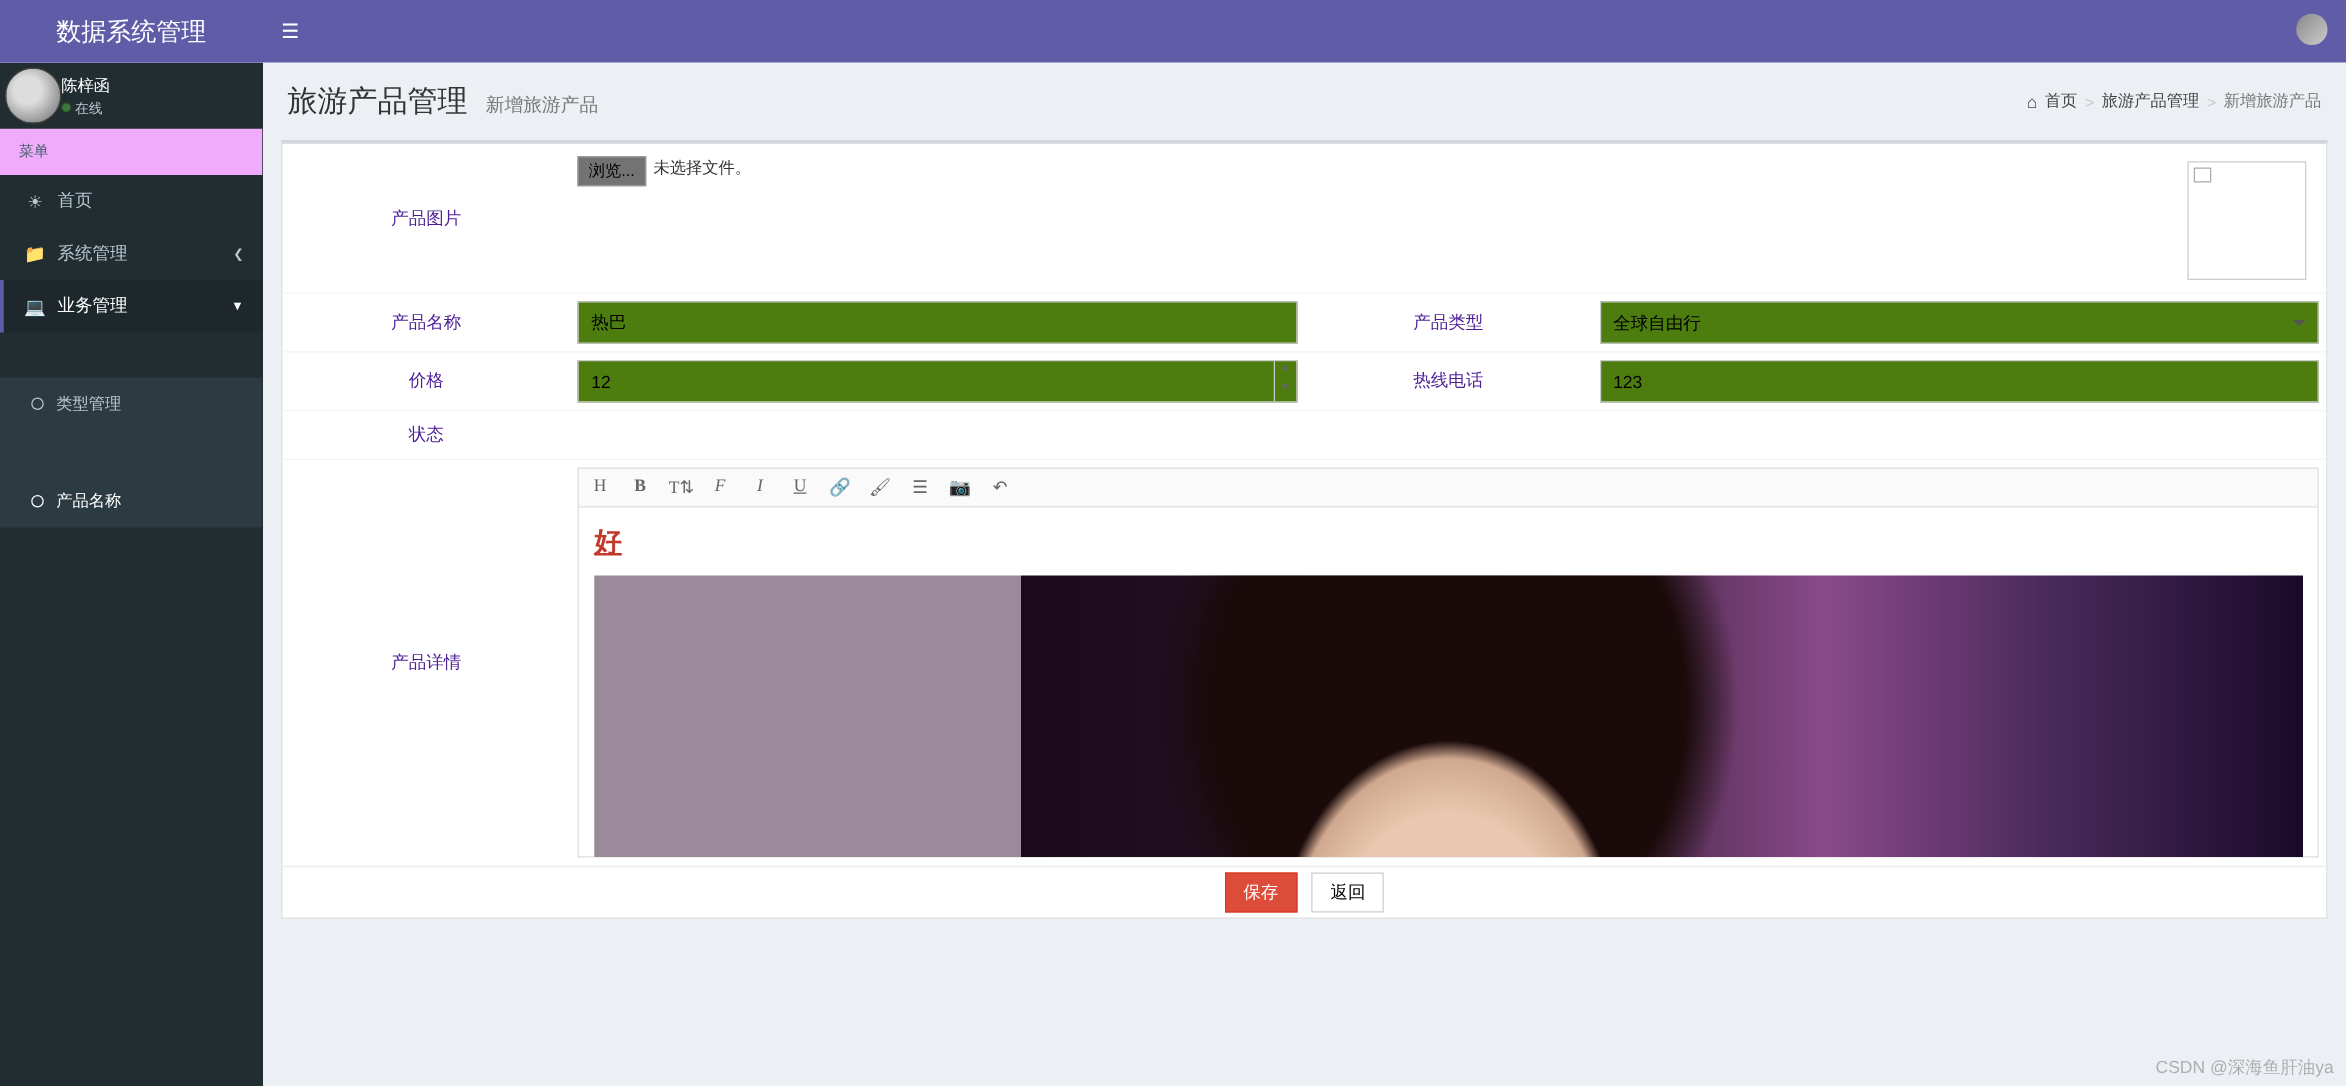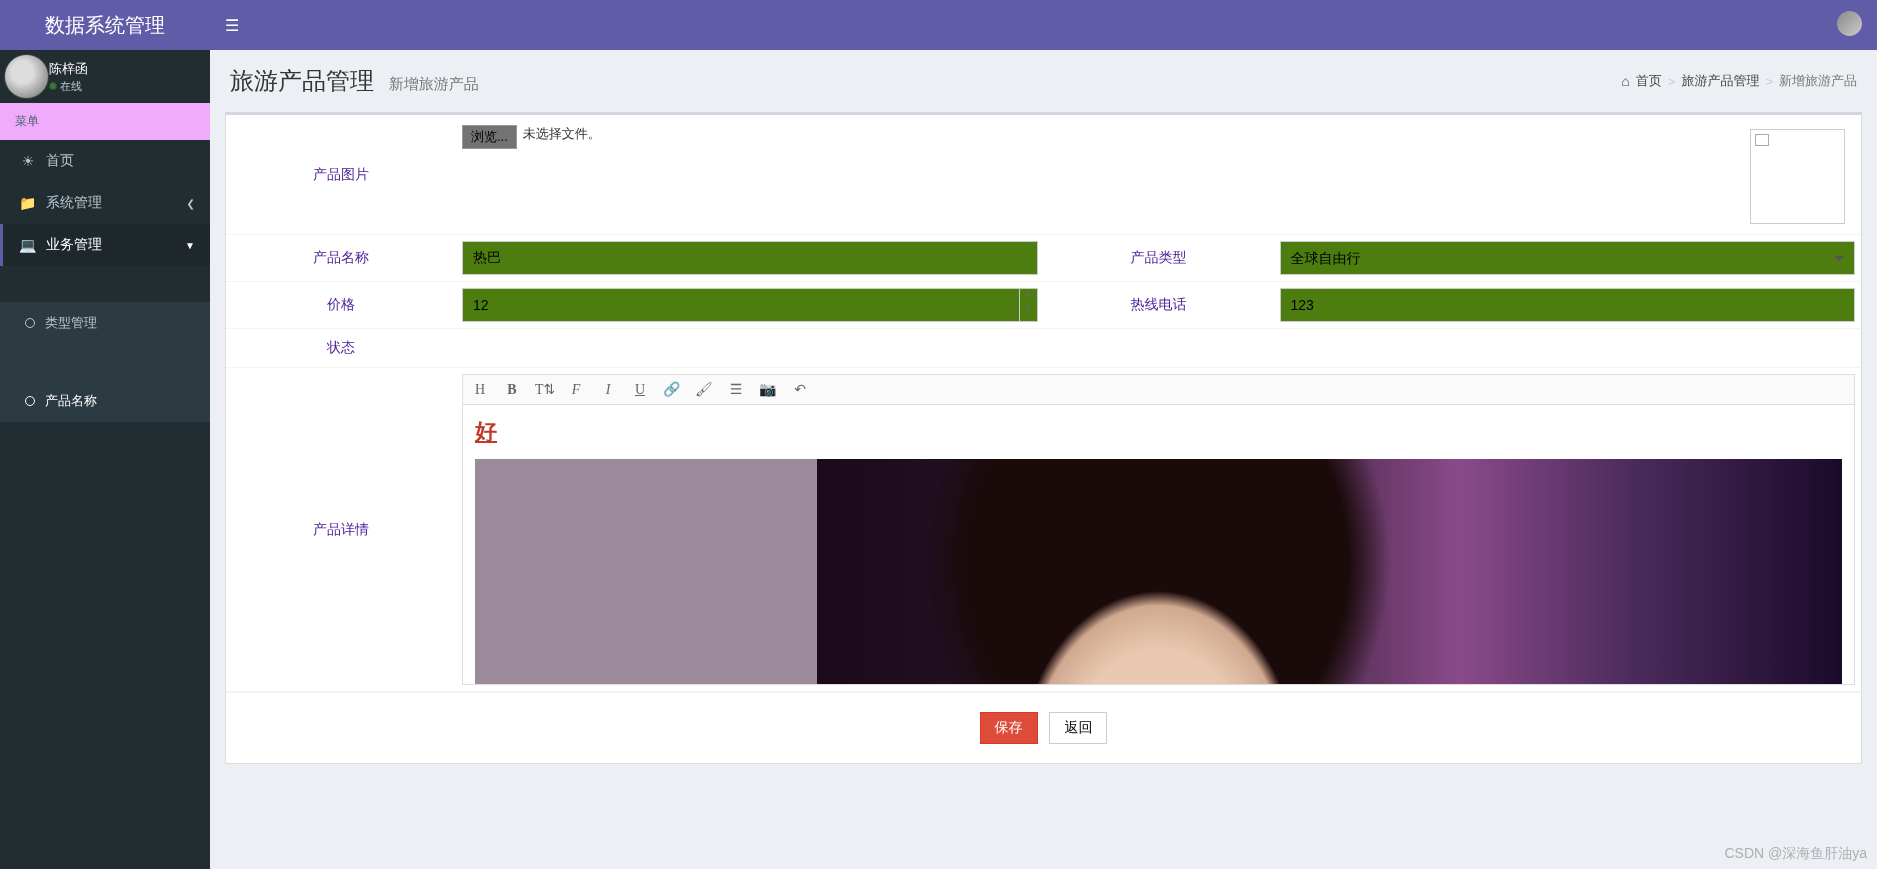--- a/index.html
+++ b/index.html
@@ -64,21 +64,21 @@
 .editor-wrap { flex: 1; padding: 6px; }
 .editor-toolbar { border: 1px solid #ddd; background: #fafafa; padding: 6px 8px; display: flex; gap: 14px; align-items: center; color: #666; }
 .editor-toolbar .tb { cursor: pointer; font-size: 14px; width: 18px; text-align: center; font-family: Georgia, serif; }
 .editor-body { border: 1px solid #ddd; border-top: none; min-height: 280px; padding: 12px; position: relative; overflow-y: scroll; max-height: 280px; }
 .editor-body .hao { color: #c0392b; font-size: 22px; font-weight: bold; text-decoration: underline; }
 .editor-image { margin-top: 12px; width: 100%; height: 520px; background: linear-gradient(90deg, #9a8a9a 0%, #9a8a9a 25%, #1a0a1a 25%, #2a1a2a 55%, #8a4a8a 72%, #4a2a5a 85%, #1a0a2a 100%); position: relative; overflow: hidden; }
 .face { position:absolute; left:36%; top:15%; width:28%; height:80%; background: radial-gradient(ellipse 60% 70% at 50% 55%, #e8c8b0 40%, #d0a890 55%, transparent 60%); }
 .hair { position:absolute; left:28%; top:0; width:44%; height:100%; background: radial-gradient(ellipse 70% 90% at 50% 20%, #1a0a0a 45%, transparent 55%); }
 
 
-.form-footer { padding: 19px; text-align: center; border-top: 1px solid #f0f0f0; }
+.form-footer { padding: 4px; text-align: center; border-top: 1px solid #f0f0f0; }
 .btn { display: inline-block; padding: 6px 14px; border: 1px solid #ccc; background: #fff; cursor: pointer; font-size: 14px; margin: 0 4px; }
 .btn-danger { background: #dd4b39; border-color: #d73925; color: #fff; }
 
 
 .watermark { position: fixed; right: 10px; bottom: 6px; color: rgba(120,120,120,0.55); font-size: 14px; pointer-events: none; }
 
 .image-row .form-field { align-items: flex-start; padding-top: 10px; min-height: 104px; }
 </style>
 </head>
 <body>

